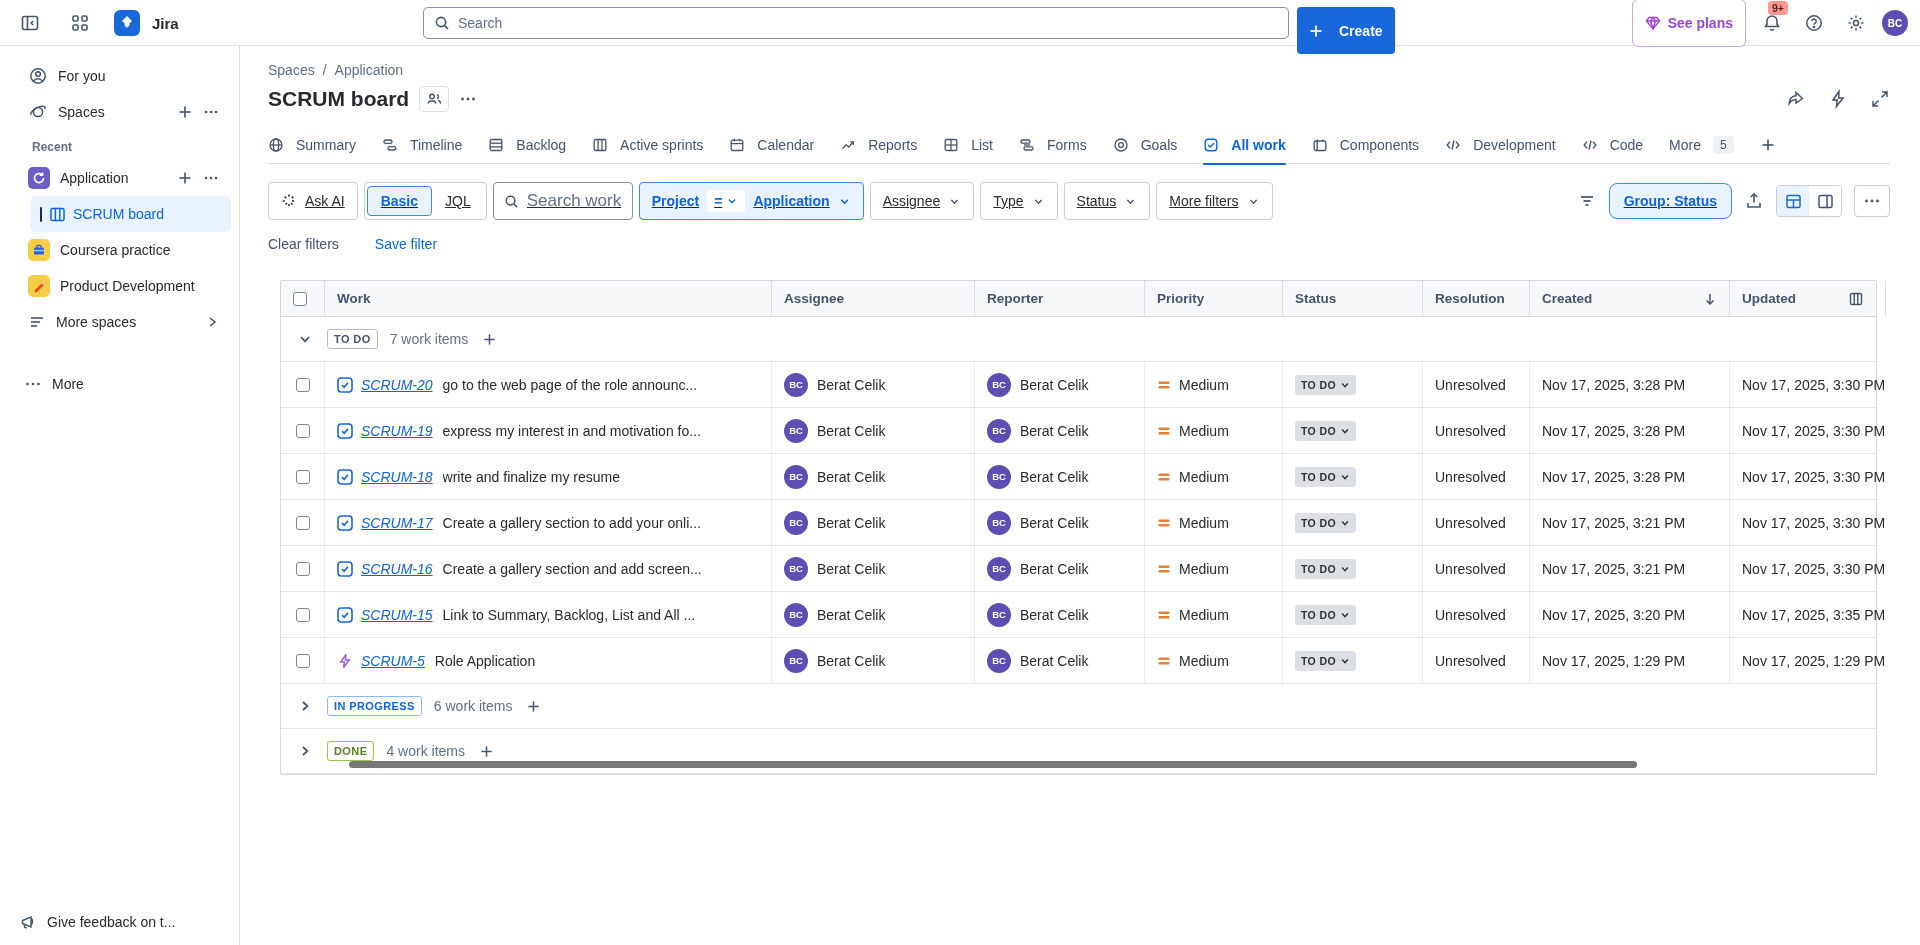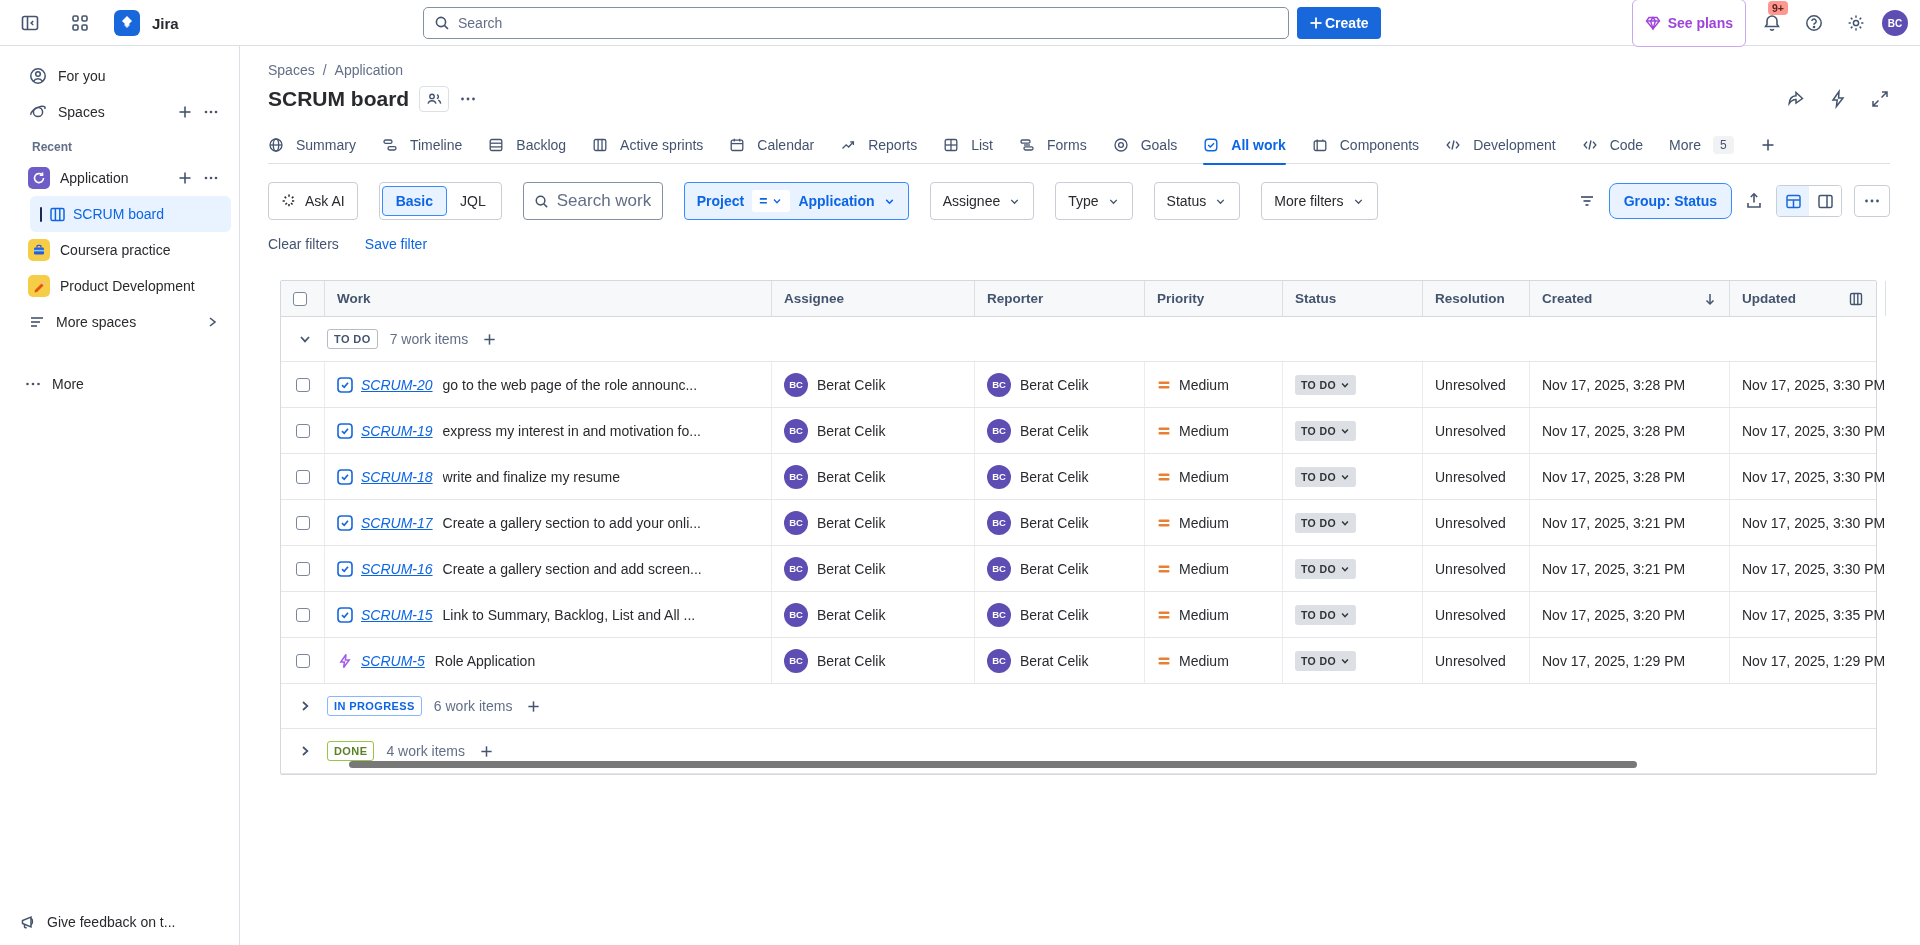--- a/index.html
+++ b/index.html
@@ -7,21 +7,21 @@
 
   
   .topbar { position:relative; height:46px; border-bottom:1px solid #DCDFE4; background:#fff; }
   .topbar-left { position:absolute; left:14px; top:0; height:46px; display:flex; align-items:center; gap:18px; }
   .icon-btn { display:flex; align-items:center; justify-content:center; width:32px; height:32px; border-radius:4px; cursor:pointer; background:transparent; border:none; }
   .jira-logo { width:26px; height:26px; border-radius:6px; background:#1868DB; display:flex; align-items:center; justify-content:center; }
   .app-name { font-size:15px; font-weight:bold; margin-left:-6px; }
   .topbar-search { position:absolute; left:423px; top:7px; width:866px; height:32px; border:1px solid #8590A2; border-radius:5px; display:flex; align-items:center; padding:0 10px; gap:8px; background:#fff; }
   .topbar-search input { border:none; outline:none; font-size:14px; width:100%; font-family:"Liberation Sans",sans-serif; color:#292A2E; background:transparent; }
   .topbar-search input::placeholder { color:#626F86; }
-  .create-btn { position:absolute; left:1297px; top:7px; height:32px; padding:0 12px; background:#1868DB; color:#fff; border:none; border-radius:4px; font-size:14px; font-weight:600; display:flex; align-items:center; gap:2px; cursor:pointer; font-family:"Liberation Sans",sans-serif; }
+  .create-btn { position:absolute; left:1297px; top:7px; height:47px; padding:0 12px; background:#1868DB; color:#fff; border:none; border-radius:4px; font-size:14px; font-weight:600; display:flex; align-items:center; gap:16px; cursor:pointer; font-family:"Liberation Sans",sans-serif; }
   .topbar-right { position:absolute; right:12px; top:0; height:46px; display:flex; align-items:center; gap:10px; }
   .see-plans { height:48px; border:1px solid #C9A7EB; background:#fff; color:#9E44DB; border-radius:6px; font-size:14px; font-weight:600; display:flex; align-items:center; gap:7px; padding:0 12px; cursor:pointer; font-family:"Liberation Sans",sans-serif; }
   .bell-wrap { position:relative; }
   .notif-badge { position:absolute; top:-6px; left:12px; background:#FD9891; color:#5D1F1A; font-size:10.5px; font-weight:bold; border-radius:4px; padding:1px 4px; line-height:12px; }
   .avatar { width:26px; height:26px; border-radius:50%; background:#5E4DB2; color:#fff; font-size:10px; font-weight:bold; display:flex; align-items:center; justify-content:center; }
 
   
   .sidebar { position:absolute; left:0; top:46px; bottom:0; width:240px; border-right:1px solid #DCDFE4; background:#fff; padding-top:12px; }
   .side-item { display:flex; align-items:center; gap:10px; height:36px; padding:0 12px 0 20px; font-size:14px; color:#292A2E; cursor:pointer; border-radius:6px; margin:0 8px; }
   .side-item .grow { flex:1; }
@@ -47,37 +47,37 @@
 
   
   .tabs { display:flex; align-items:center; gap:26px; margin-top:14px; border-bottom:1px solid #DCDFE4; height:38px; }
   .tab { display:flex; align-items:center; gap:12px; font-size:14px; color:#44546F; height:38px; cursor:pointer; position:relative; white-space:nowrap; }
   .tab.active { color:#0C66E4; font-weight:600; }
   .tab.active::after { content:""; position:absolute; left:0; right:0; bottom:-1px; height:2px; background:#0C66E4; border-radius:1px; }
   .tab.active svg * { stroke:#0C66E4; }
   .tab-count { background:#F1F2F4; border-radius:4px; font-size:12px; padding:2px 7px; color:#44546F; }
 
   
-  .filterbar { display:flex; gap:21px; margin-top:18px; height:38px; }
+  .filterbar { display:flex; gap:6px; margin-top:18px; height:38px;text-decoration:underline; }
   .fbtn { height:38px; display:flex; align-items:center; gap:8px; padding:0 12px; border:1px solid #C8CDD6; border-radius:4px; background:#fff; font-size:14px; color:#292A2E; cursor:pointer; font-family:"Liberation Sans",sans-serif; white-space:nowrap; }
   .seg { height:38px; display:flex; align-items:center; border:1px solid #C8CDD6; border-radius:4px; background:#fff; padding:2px; }
   .seg .opt { height:30px; display:flex; align-items:center; padding:0 13px; font-size:14px; border-radius:4px; cursor:pointer; color:#292A2E; }
   .seg .opt.sel { border:1px solid #388BFF; background:#E9F2FF; color:#0C66E4; font-weight:600; }
   .fsearch { height:38px; width:140px; border:1px solid #8590A2; border-radius:4px; display:flex; align-items:center; gap:8px; padding:0 10px; background:#fff; }
   .fsearch input { border:none; outline:none; width:100%; font-size:17px; font-family:"Liberation Sans",sans-serif; background:transparent; }
   .fsearch input::placeholder { color:#626F86; }
   .chip { height:38px; display:flex; align-items:center; gap:8px; padding:0 12px; border:1px solid #388BFF; border-radius:4px; background:#E9F2FF; color:#0C66E4; font-size:14px; font-weight:600; cursor:pointer; }
   .chip .op { background:#fff; border-radius:3px; padding:3px 7px; display:flex; gap:4px; align-items:center; }
   .fb-right { margin-left:auto; display:flex; align-items:center; gap:12px; }
   .group-btn { height:36px; display:flex; align-items:center; padding:0 14px; border:1px solid #388BFF; background:#E9F2FF; color:#0C66E4; border-radius:8px; font-size:14px; font-weight:600; cursor:pointer; }
   .view-toggle { display:flex; border:1px solid #C8CDD6; border-radius:4px; overflow:hidden; }
   .view-toggle .vt { width:32px; height:30px; display:flex; align-items:center; justify-content:center; cursor:pointer; background:#fff; }
   .view-toggle .vt.sel { background:#E9F2FF; }
   .more-box { width:36px; height:32px; border:1px solid #C8CDD6; border-radius:4px; display:flex; align-items:center; justify-content:center; cursor:pointer; background:#fff; }
-  .filter-links { display:flex; gap:26px; margin-top:16px; font-size:14px; }
+  .filter-links { display:flex; gap:36px; margin-top:16px; font-size:14px; }
   .filter-links .clear { color:#44546F; cursor:pointer; }
   .filter-links .save { color:#0C66E4; cursor:pointer; }
 
   
   .worktable { position:relative; margin-top:28px; margin-left:12px; width:1597px; border:1px solid #D5D9DF; border-radius:2px; background:#fff; }
   .thead { display:grid; grid-template-columns:44px 447px 203px 170px 138px 140px 107px 200px 156px; height:36px; background:#F7F8F9; border-bottom:1px solid #D5D9DF; position:relative; }
   .th { display:flex; align-items:center; padding:0 12px; font-size:13.5px; font-weight:600; color:#44546F; border-right:1px solid #DCDFE4; overflow:hidden; white-space:nowrap; }
   .th:last-child { border-right:none; }
   .th.sorted { justify-content:space-between; }
   .cols-btn { position:absolute; right:6px; top:5px; width:28px; height:26px; background:#F7F8F9; display:flex; align-items:center; justify-content:center; cursor:pointer; }

